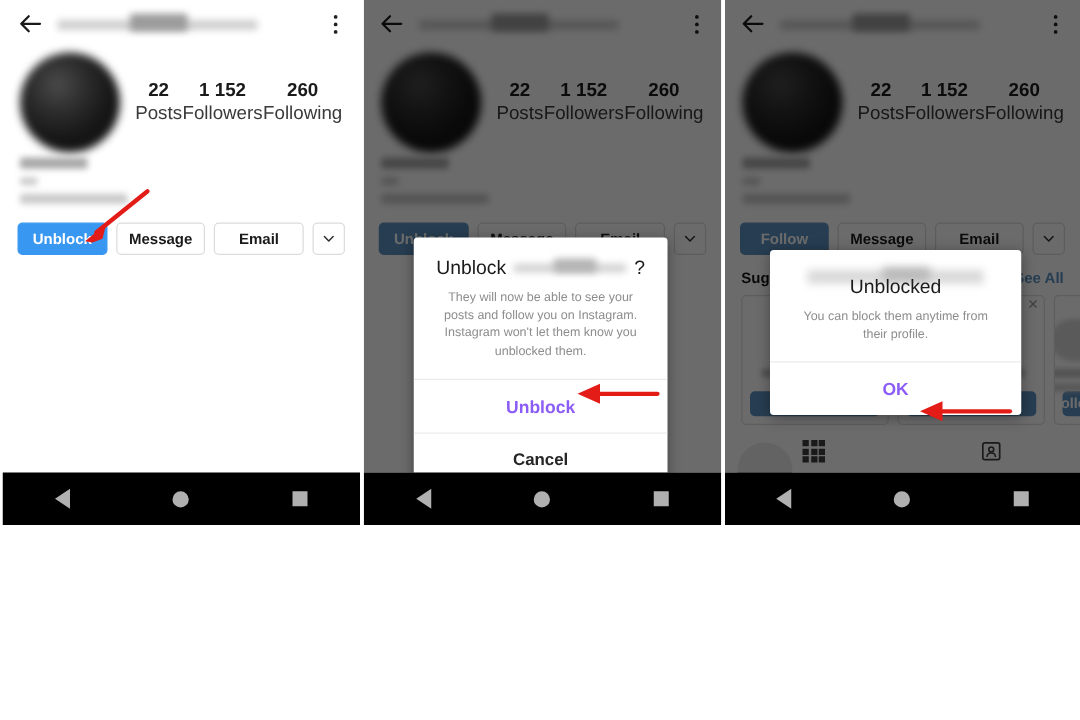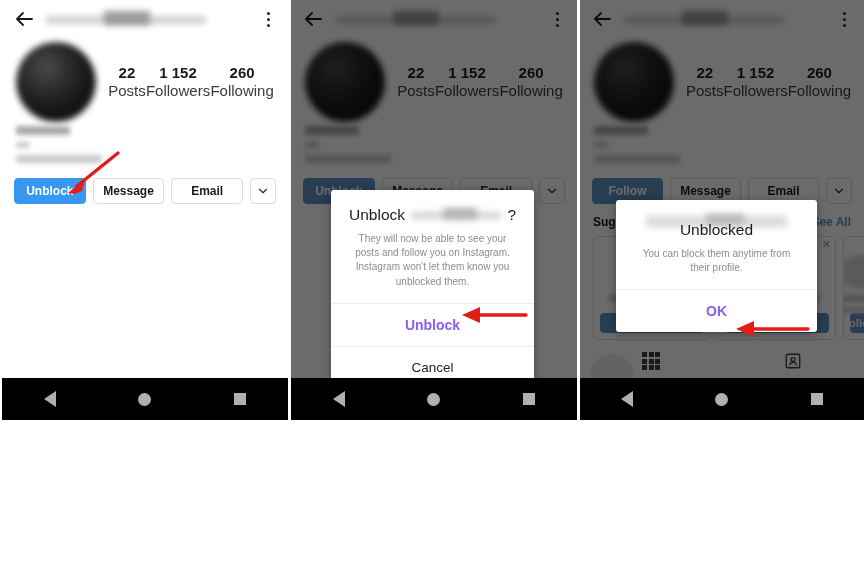--- a/index.html
+++ b/index.html
@@ -249,21 +249,21 @@
     text-align: center;
   }
   .dlg-divider { height: 1px; background: #ececec; }
   .dlg-action {
     height: 42px;
     display: flex; align-items: center; justify-content: center;
     font-size: 14px;
     font-weight: bold;
   }
   .dlg-action.blue { color: #8b5cf6; text-align: right; }
-  .dlg-action.dark { color: #262626; font-weight: normal; font-size: 13.5px; }
+  .dlg-action.dark { color: #262626; font-weight: bold; font-size: 13.5px; }
 
   
   .dlg-title-center {
     text-align: center;
     font-size: 15.5px;
     color: #1b1b1b;
     position: relative;
     padding-top: 5px;
   }
   .dlg-title-center .namewash {

